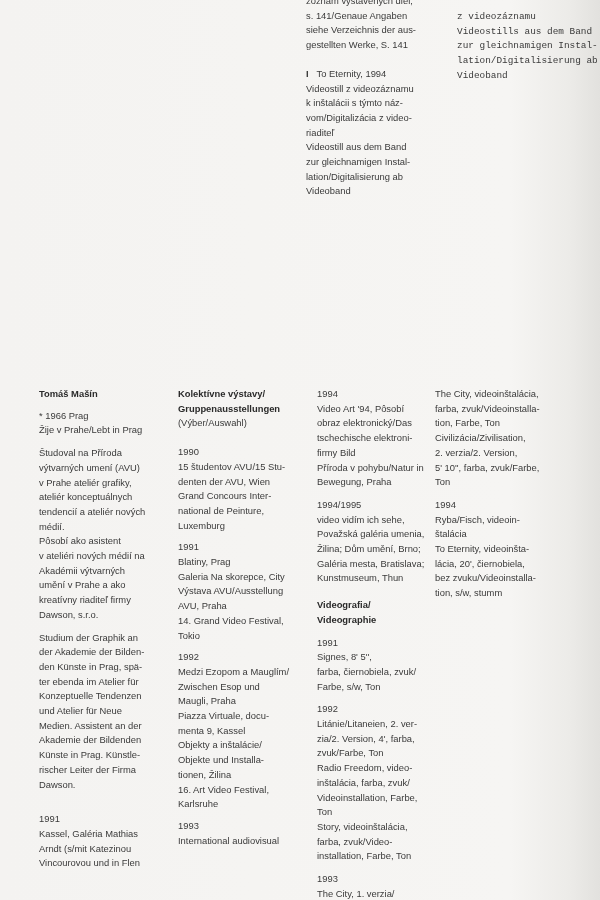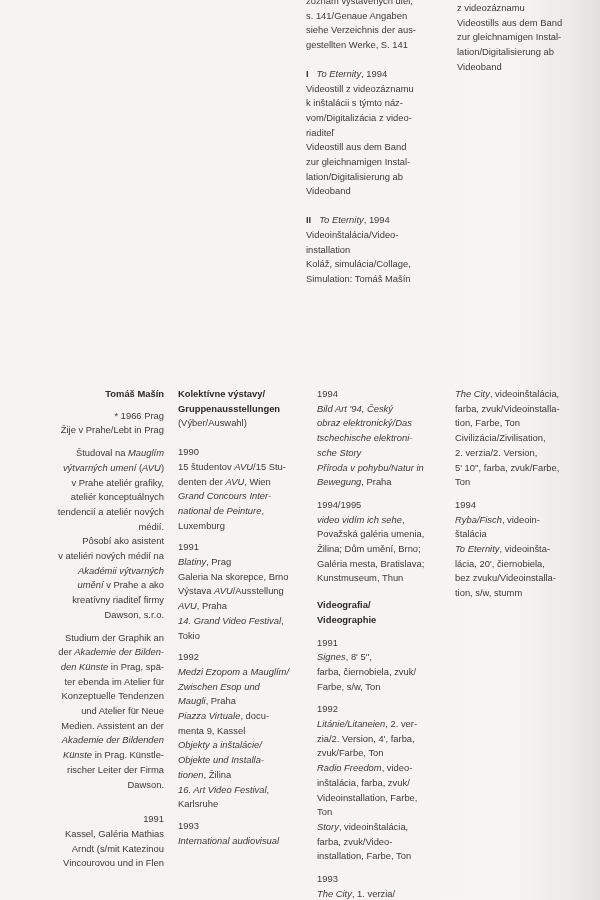--- a/index.html
+++ b/index.html
@@ -7,21 +7,21 @@
       width:600px; height:900px; overflow:hidden; position:relative;
       background: linear-gradient(to right, #f4f3f1 0%, #f6f5f3 85%, #ecebe8 95%, #e2e1de 100%);
       font-family: "Liberation Sans", sans-serif;
       color:#3a3a3a;
       font-size:9.4px;
       line-height:14.7px;
     }
     .col { position:absolute; width:125px; }
     .gap { height:10px; }
     .b { font-weight:bold; color:#2a2a2a; }
-    .i { font-style:italic; }
+    .i { }
     .line { display:block; white-space:nowrap; }
     .roman { font-weight:bold; margin-right:8px; }
   </style>
 </head>
 <body>
 
 <div class="col" style="left:306px; top:-6px; width:130px;">
   <div>
     <span class="line">zoznam vystavených diel,</span>
     <span class="line">s. 141/Genaue Angaben</span>
@@ -34,45 +34,38 @@
     <span class="line">Videostill z videozáznamu</span>
     <span class="line">k inštalácii s týmto náz-</span>
     <span class="line">vom/Digitalizácia z video-</span>
     <span class="line">riaditeľ</span>
     <span class="line">Videostill aus dem Band</span>
     <span class="line">zur gleichnamigen Instal-</span>
     <span class="line">lation/Digitalisierung ab</span>
     <span class="line">Videoband</span>
   </div>
   <div class="gap" style="height:14px"></div>
-  <div>
-    <span class="line"><span class="roman">II</span><span class="i">To Eternity</span><span>, 1994</span></span>
-    <span class="line">Videoinštalácia/Video-</span>
-    <span class="line">installation</span>
-    <span class="line">Koláž, simulácia/Collage,</span>
-    <span class="line">Simulation: Tomáš Mašín</span>
-  </div>
 </div>
 
-<div class="col" style="left:457px; top:1px; width:135px;">
+<div class="col" style="left:457px; top:10px; width:135px;font-family:Liberation Mono, monospace;">
   <span class="line">z videozáznamu</span>
   <span class="line">Videostills aus dem Band</span>
   <span class="line">zur gleichnamigen Instal-</span>
   <span class="line">lation/Digitalisierung ab</span>
   <span class="line">Videoband</span>
 </div>
 
-<div class="col" id="col-bio" style="left:39px; top:387px; width:125px;text-align:right;">
+<div class="col" id="col-bio" style="left:39px; top:387px; width:125px;">
     <div class="b">Tomáš Mašín</div>
     <div class="gap" style="height: 7px;"></div>
     <span class="line">* 1966 Prag</span>
     <span class="line">Žije v Prahe/Lebt in Prag</span>
     <div class="gap" style="height: 8px;"></div>
     <div>
-      <span class="line"><span>Študoval na </span><span class="i">Mauglím</span></span>
+      <span class="line"><span>Študoval na </span><span class="i">Příroda</span></span>
       <span class="line"><span class="i">výtvarných umení</span><span> (</span><span class="i">AVU</span><span>)</span></span>
       <span class="line"><span>v Prahe ateliér grafiky,</span></span>
       <span class="line"><span>ateliér konceptuálnych</span></span>
       <span class="line"><span>tendencií a ateliér nových</span></span>
       <span class="line"><span>médií.</span></span>
       <span class="line"><span>Pôsobí ako asistent</span></span>
       <span class="line"><span>v ateliéri nových médií na</span></span>
       <span class="line"><span class="i">Akadémii výtvarných</span></span>
       <span class="line"><span class="i">umění</span><span> v Prahe a ako</span></span>
       <span class="line"><span>kreatívny riaditeľ firmy</span></span>
@@ -114,21 +107,21 @@
       <span class="line"><span>15 študentov </span><span class="i">AVU</span><span>/15 Stu-</span></span>
       <span class="line"><span>denten der </span><span class="i">AVU</span><span>, Wien</span></span>
       <span class="line"><span class="i">Grand Concours Inter-</span></span>
       <span class="line"><span class="i">national de Peinture</span><span>,</span></span>
       <span class="line"><span>Luxemburg</span></span>
     </div>
     <div class="gap" style="height: 7px;"></div>
     <div>
       <span class="line"><span>1991</span></span>
       <span class="line"><span class="i">Blatiny</span><span>, Prag</span></span>
-      <span class="line"><span>Galeria Na skorepce, Brno</span></span>
+      <span class="line"><span>Galeria Na skorepce, City</span></span>
       <span class="line"><span>Výstava </span><span class="i">AVU</span><span>/Ausstellung</span></span>
       <span class="line"><span class="i">AVU</span><span>, Praha</span></span>
       <span class="line"><span class="i">14. Grand Video Festival</span><span>,</span></span>
       <span class="line"><span>Tokio</span></span>
     </div>
     <div class="gap" style="height: 7px;"></div>
     <div>
       <span class="line"><span>1992</span></span>
       <span class="line"><span class="i">Medzi Ezopom a Mauglím/</span></span>
       <span class="line"><span class="i">Zwischen Esop und</span></span>
@@ -143,24 +136,24 @@
     </div>
     <div class="gap" style="height: 7px;"></div>
     <div>
       <span class="line"><span>1993</span></span>
       <span class="line"><span class="i">International audiovisual</span></span>
     </div>
   </div>
 <div class="col" id="col-3" style="left:317px; top:387px; width:125px;">
     <div>
       <span class="line"><span>1994</span></span>
-      <span class="line"><span class="i">Bild Art '94, Český</span></span>
+      <span class="line"><span class="i">Video Art '94, Pôsobí</span></span>
       <span class="line"><span class="i">obraz elektronický/Das</span></span>
       <span class="line"><span class="i">tschechische elektroni-</span></span>
-      <span class="line"><span class="i">sche Story</span></span>
+      <span class="line"><span class="i">firmy Bild</span></span>
       <span class="line"><span class="i">Příroda v pohybu/Natur in</span></span>
       <span class="line"><span class="i">Bewegung</span><span>, Praha</span></span>
     </div>
     <div class="gap" style="height: 8px;"></div>
     <div>
       <span class="line"><span>1994/1995</span></span>
       <span class="line"><span class="i">video vidím ich sehe</span><span>,</span></span>
       <span class="line"><span>Považská galéria umenia,</span></span>
       <span class="line"><span>Žilina; Dům umění, Brno;</span></span>
       <span class="line"><span>Galéria mesta, Bratislava;</span></span>
@@ -191,21 +184,21 @@
       <span class="line"><span class="i">Story</span><span>, videoinštalácia,</span></span>
       <span class="line"><span>farba, zvuk/Video-</span></span>
       <span class="line"><span>installation, Farbe, Ton</span></span>
     </div>
     <div class="gap" style="height: 8px;"></div>
     <div>
       <span class="line"><span>1993</span></span>
       <span class="line"><span class="i">The City</span><span>, 1. verzia/</span></span>
     </div>
   </div>
-<div class="col" id="col-4" style="left:455px; top:387px; width:135px;">
+<div class="col" id="col-4" style="left:435px; top:387px; width:135px;">
     <div>
       <span class="line"><span class="i">The City</span><span>, videoinštalácia,</span></span>
       <span class="line"><span>farba, zvuk/Videoinstalla-</span></span>
       <span class="line"><span>tion, Farbe, Ton</span></span>
       <span class="line"><span>Civilizácia/Zivilisation,</span></span>
       <span class="line"><span>2. verzia/2. Version,</span></span>
       <span class="line"><span>5' 10'', farba, zvuk/Farbe,</span></span>
       <span class="line"><span>Ton</span></span>
     </div>
     <div class="gap" style="height: 8px;"></div>

